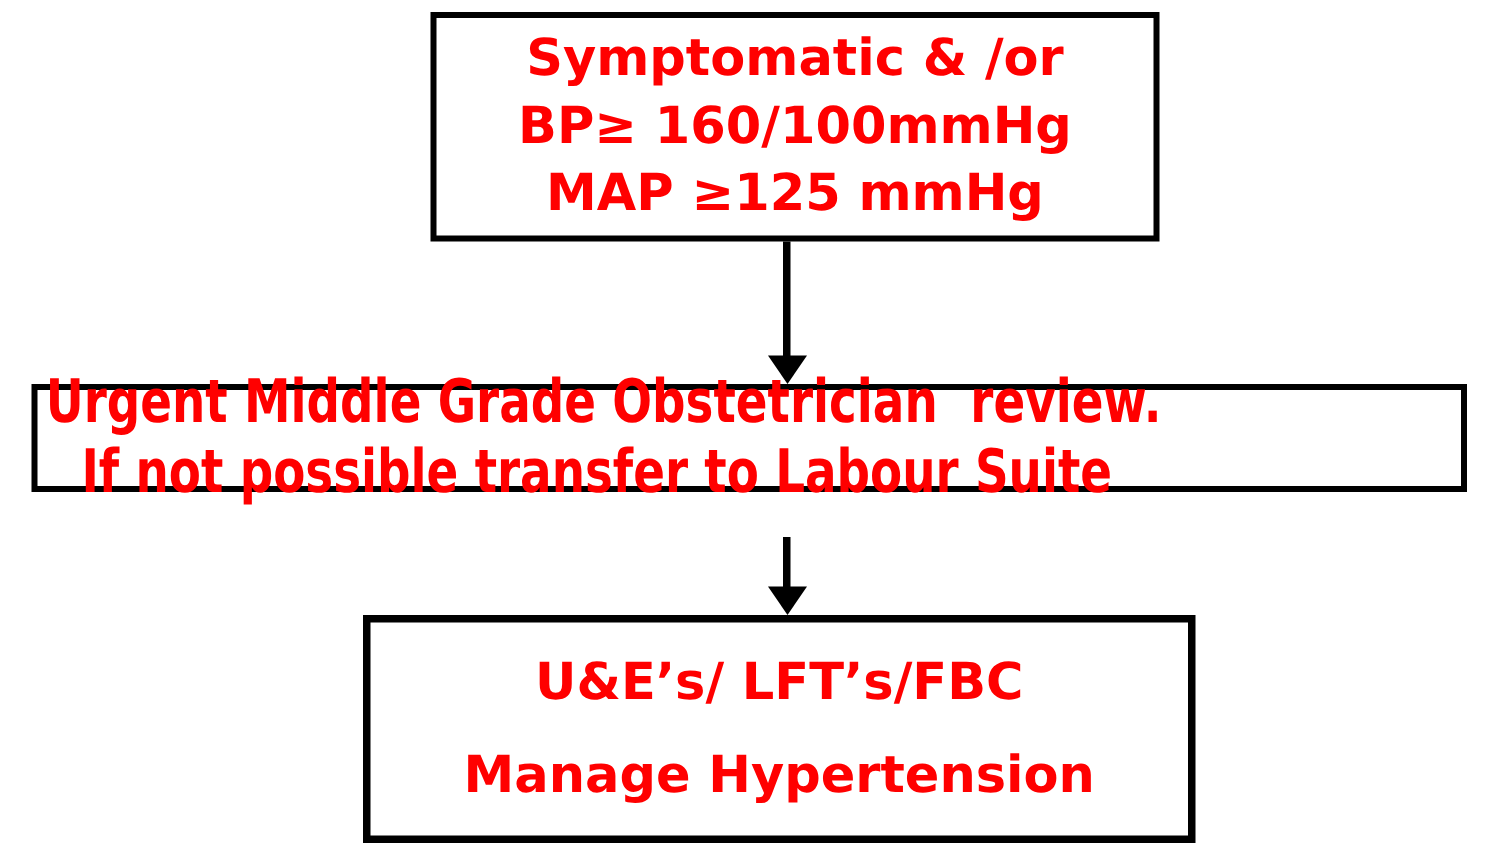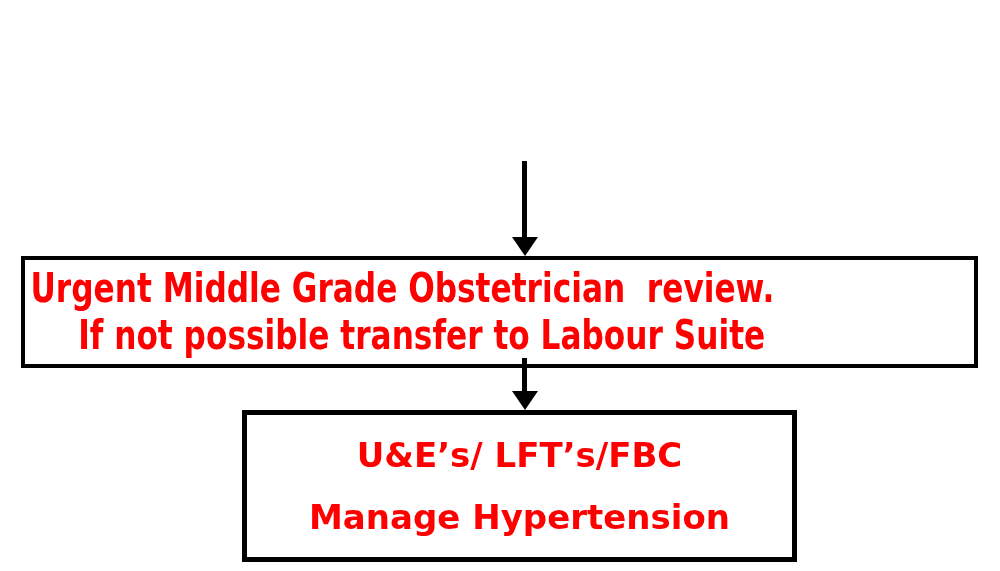--- a/index.html
+++ b/index.html
@@ -42,24 +42,24 @@
     height: 153px;
     font-size: 34px;
     line-height: 45px;
     text-align: center;
   }
   
   .box-review {
     left: 21px;
     top: 256px;
     width: 957px;
-    height: 112px;
+    height: 72px;
     font-size: 40px;
     line-height: 47px;
-    text-align: right;
+    text-align: center;
   }
   .box-review .line {
     display: block;
     transform: scaleX(0.78);
     transform-origin: 0 50%;
     padding-left: 7px;
   }
   
   .box-investigations {
     left: 242px;
@@ -89,20 +89,25 @@
   .stem-1 { left: 522px; top: 161px; height: 77px; }
   .head-1 { left: 512px; top: 237px; }
   .stem-2 { left: 522px; top: 358px; height: 34px; }
   .head-2 { left: 512px; top: 391px; }
 </style>
 </head>
 <body>
 
 <div class="canvas">
 
+  <div class="box box-symptoms">
+    <div class="line">Symptomatic &amp; /or</div>
+    <div class="line">BP≥ 160/100mmHg</div>
+    <div class="line">MAP ≥125 mmHg</div>
+  </div>
 
   <div class="arrow-stem stem-1"></div>
   <div class="arrow-head head-1"></div>
 
   <div class="box box-review">
     <div class="line">Urgent Middle Grade Obstetrician  review.</div>
     <div class="line">If not possible transfer to Labour Suite</div>
   </div>
 
   <div class="arrow-stem stem-2"></div>

